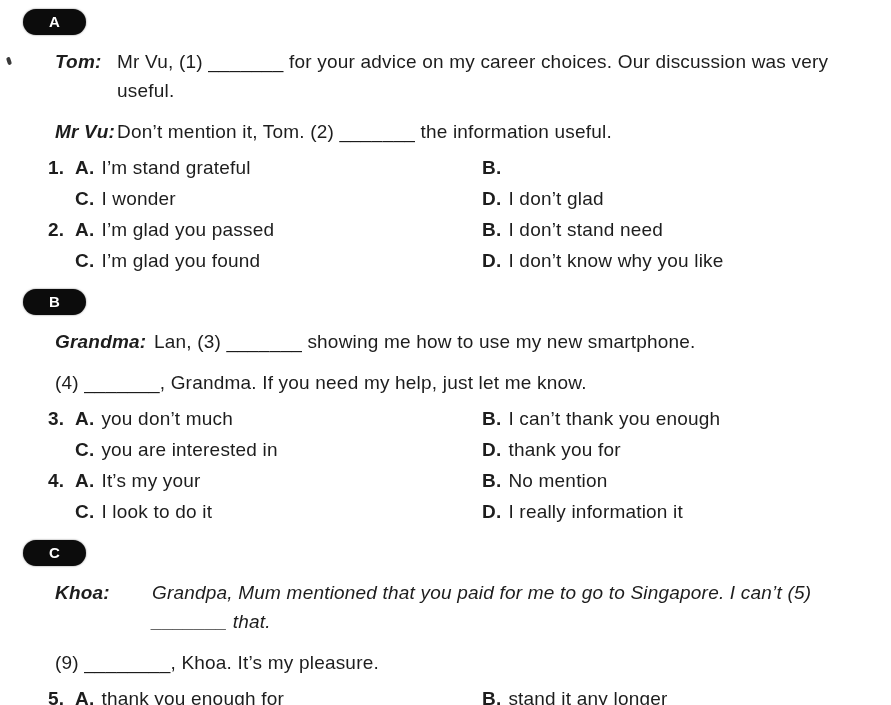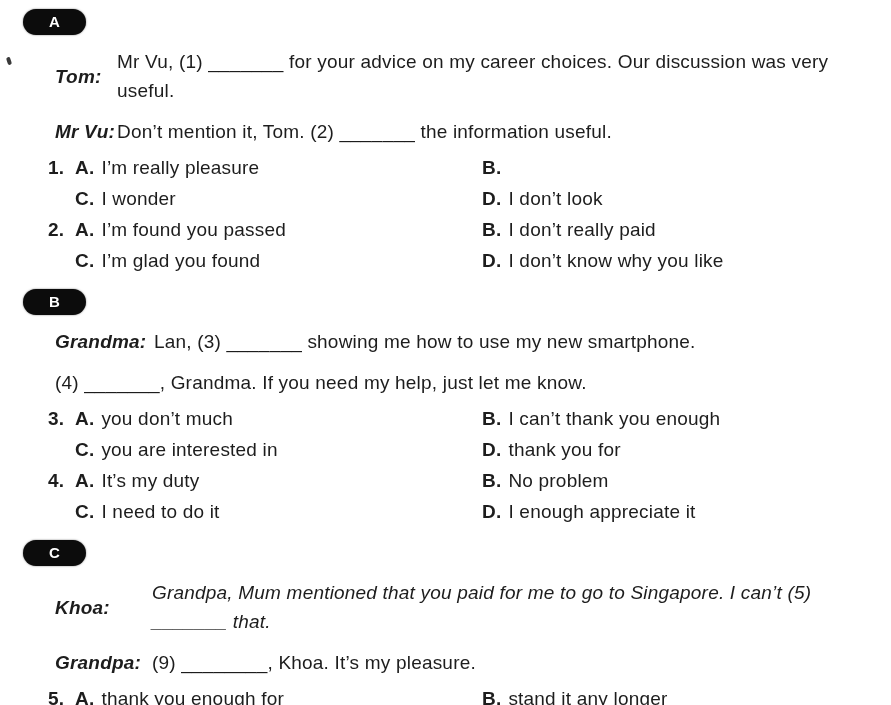--- a/index.html
+++ b/index.html
@@ -11,21 +11,21 @@
     padding-top:9px;
   }
   .badge{
     width:63px;height:26px;margin:14px 0 12px 23px;
     background:#0c0c0c;border-radius:13px;
     color:#ffffff;font-weight:700;font-size:15px;line-height:26px;
     display:flex;align-items:center;justify-content:center;
     box-shadow:0 0 2px rgba(0,0,0,.55);
   }
   .badge.first{margin-top:0;}
-  .drow{display:flex;align-items:center;margin:12px 12px 5px 55px;}
+  .drow{display:flex;align-items:flex-start;margin:12px 12px 5px 55px;}
   .speaker{font-weight:700;font-style:italic;flex:none;}
   .sa .speaker{width:62px;}
   .sb .speaker{width:99px;}
   .sc .speaker{width:97px;font-style:italic;}
   .dtext{flex:1;}
   .wrapcap{max-width:668px;font-style:italic;}
   .questions{margin-top:7px;}
   .qrow{display:flex;align-items:flex-start;margin:0 0 2px 48px;}
   .qnum{width:27px;flex:none;font-weight:700;}
   .half-l{width:407px;flex:none;display:flex;align-items:flex-start;}
@@ -51,46 +51,46 @@
   <div class="drow">
     <span class="speaker">Mr Vu:</span>
     <span class="dtext">Don’t mention it, Tom. (2) _______ the information useful.</span>
   </div>
 
   <div class="questions">
     <div class="qrow">
       <span class="qnum">1.</span>
       <span class="half-l">
         <span class="letter">A.</span>
-        <span>I’m really pleasure</span>
+        <span>I’m stand grateful</span>
       </span>
       <span class="half-r">
         <span class="letter">B.</span>
       </span>
     </div>
     <div class="qrow">
       <span class="qnum"></span>
       <span class="half-l">
         <span class="letter">C.</span>
         <span>I wonder</span>
       </span>
       <span class="half-r">
         <span class="letter">D.</span>
-        <span>I don’t look</span>
+        <span>I don’t glad</span>
       </span>
     </div>
     <div class="qrow">
       <span class="qnum">2.</span>
       <span class="half-l">
         <span class="letter">A.</span>
-        <span>I’m found you passed</span>
+        <span>I’m glad you passed</span>
       </span>
       <span class="half-r">
         <span class="letter">B.</span>
-        <span>I don’t really paid</span>
+        <span>I don’t stand need</span>
       </span>
     </div>
     <div class="qrow">
       <span class="qnum"></span>
       <span class="half-l">
         <span class="letter">C.</span>
         <span>I’m glad you found</span>
       </span>
       <span class="half-r">
         <span class="letter">D.</span>
@@ -131,50 +131,49 @@
       </span>
       <span class="half-r">
         <span class="letter">D.</span>
         <span>thank you for</span>
       </span>
     </div>
     <div class="qrow">
       <span class="qnum">4.</span>
       <span class="half-l">
         <span class="letter">A.</span>
-        <span>It’s my duty</span>
+        <span>It’s my your</span>
       </span>
       <span class="half-r">
         <span class="letter">B.</span>
-        <span>No problem</span>
+        <span>No mention</span>
       </span>
     </div>
     <div class="qrow">
       <span class="qnum"></span>
       <span class="half-l">
         <span class="letter">C.</span>
-        <span>I need to do it</span>
+        <span>I look to do it</span>
       </span>
       <span class="half-r">
         <span class="letter">D.</span>
-        <span>I enough appreciate it</span>
+        <span>I really information it</span>
       </span>
     </div>
   </div>
 </div>
 
 <div class="section sc">
   <div class="badge">C</div>
 
   <div class="drow">
     <span class="speaker">Khoa:</span>
     <span class="dtext wrapcap">Grandpa, Mum mentioned that you paid for me to go to Singapore. I can’t (5) _______ that.</span>
   </div>
   <div class="drow">
-    <span class="speaker">Grandpa:</span>
     <span class="dtext">(9) ________, Khoa. It’s my pleasure.</span>
   </div>
 
   <div class="questions">
     <div class="qrow">
       <span class="qnum">5.</span>
       <span class="half-l">
         <span class="letter">A.</span>
         <span>thank you enough for</span>
       </span>

